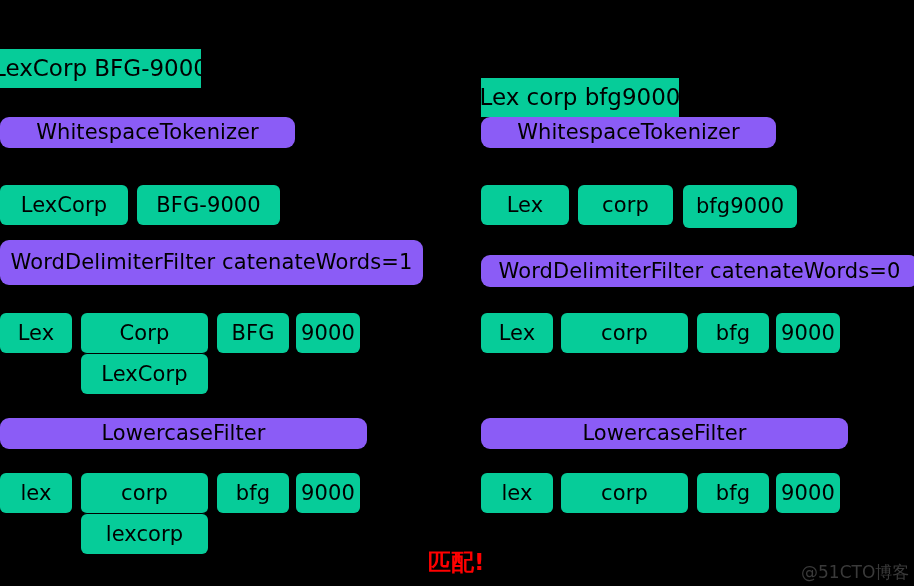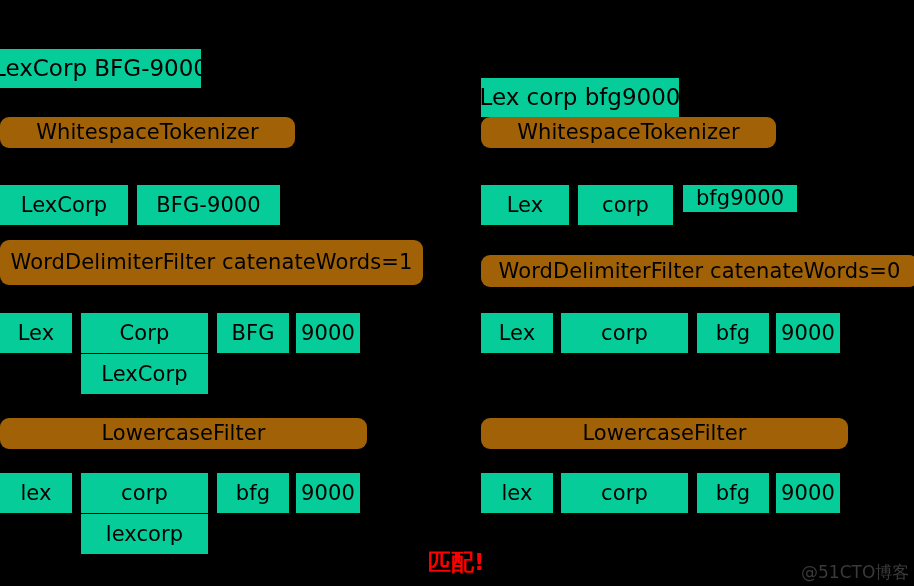--- a/index.html
+++ b/index.html
@@ -34,30 +34,31 @@
     color: #000000;
     white-space: nowrap;
     line-height: 1;
   }
 
   
   .token {
     background: #06cc99;
     font-size: 21px;
     letter-spacing: 0.1px;
+    border-radius: 6px;
   }
 
   
   .token.stacked-top {
     border-bottom: 1px solid #000000;
   }
 
   
   .filter {
-    background: #a16207;
+    background: #8b5cf6;
     border-radius: 9px;
     font-size: 21px;
     letter-spacing: 0.1px;
   }
 
   
   .source {
     background: #06cc99;
     font-size: 23px;
   }
@@ -108,21 +109,21 @@
   <div class="node token" style="left:81px; top:514px; width:127px; height:40px;">lexcorp</div>
   <div class="node token" style="left:217px; top:473px; width:72px; height:40px;">bfg</div>
   <div class="node token" style="left:296px; top:473px; width:64px; height:40px;">9000</div>
 
   <div class="node source" style="left:481px; top:49px; width:198px; height:39px;margin-top:29px;">Lex corp bfg9000</div>
 
   <div class="node filter" style="left:481px; top:117px; width:295px; height:31px;">WhitespaceTokenizer</div>
 
   <div class="node token" style="left:481px; top:185px; width:88px; height:40px;">Lex</div>
   <div class="node token" style="left:578px; top:185px; width:95px; height:40px;">corp</div>
-  <div class="node token" style="left:683px; top:185px; width:114px; height:27px;">bfg9000</div>
+  <div class="node token" style="left:683px; top:185px; width:114px; height:43px;">bfg9000</div>
 
   <div class="node filter" style="left:481px; top:255px; width:437px; height:32px;">WordDelimiterFilter catenateWords=0</div>
 
   <div class="node token" style="left:481px; top:313px; width:72px; height:40px;">Lex</div>
   <div class="node token" style="left:561px; top:313px; width:127px; height:40px;">corp</div>
   <div class="node token" style="left:697px; top:313px; width:72px; height:40px;">bfg</div>
   <div class="node token" style="left:776px; top:313px; width:64px; height:40px;">9000</div>
 
   <div class="node filter" style="left:481px; top:418px; width:367px; height:31px;">LowercaseFilter</div>
 

